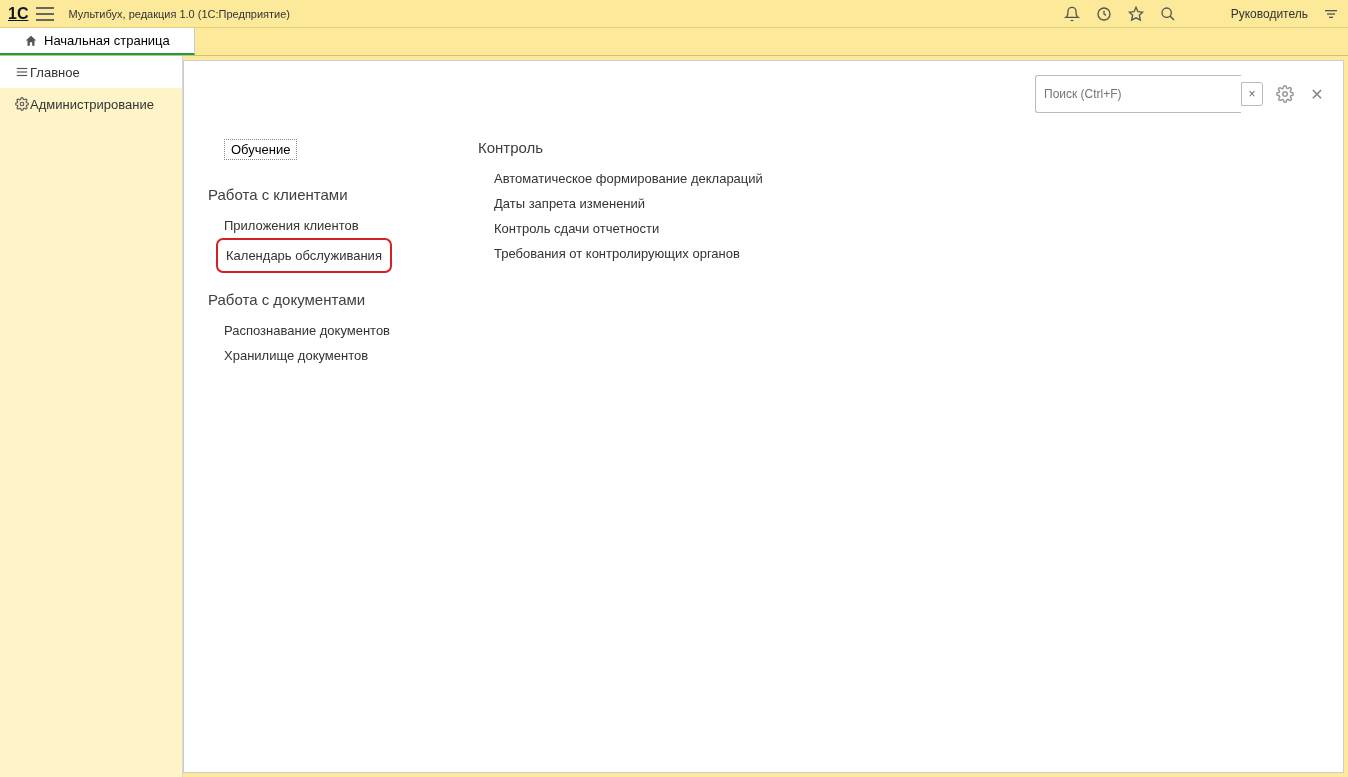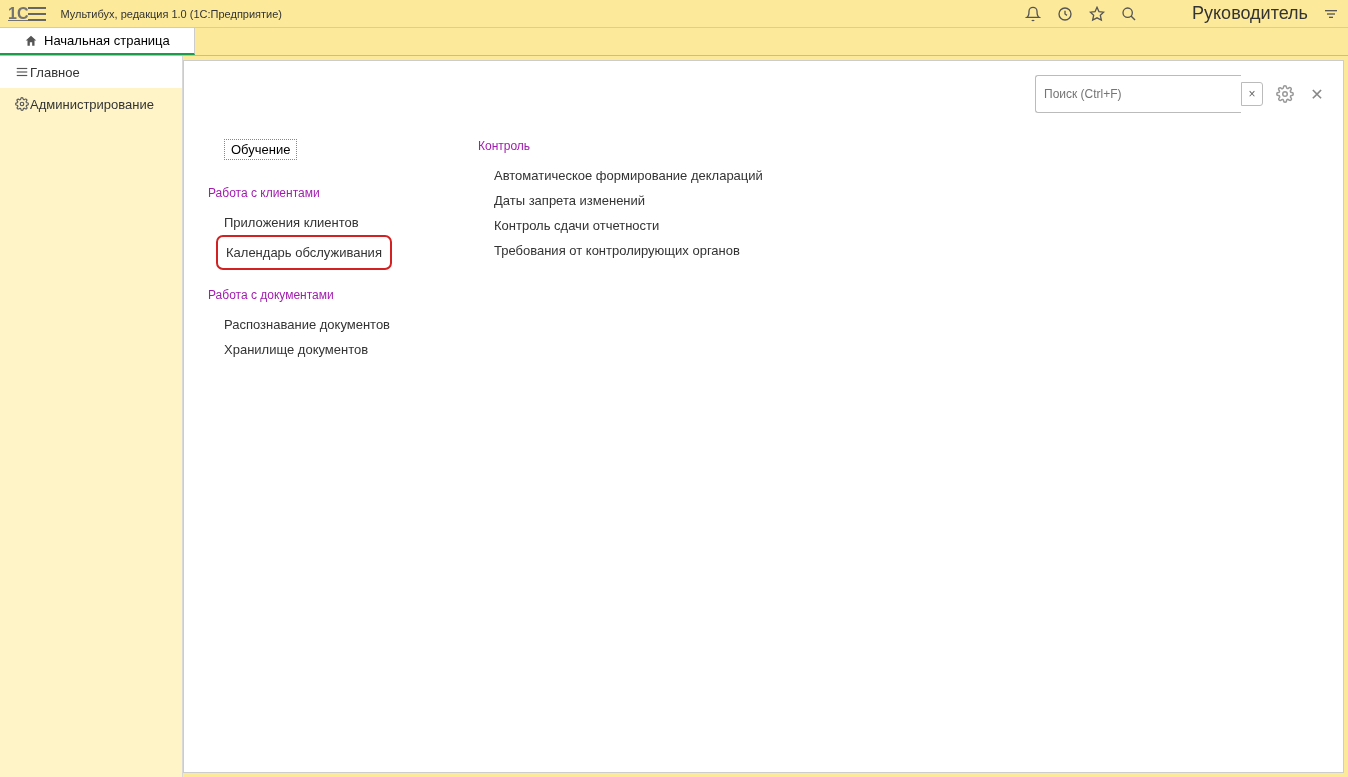--- a/index.html
+++ b/index.html
@@ -7,39 +7,40 @@
 
 .titlebar {
   height: 28px;
   background: #fce99a;
   display: flex;
   align-items: center;
   padding: 0 8px;
   border-bottom: 1px solid #e0d080;
 }
 .logo {
-  color: #737373;
+  color: #0f172a;
   font-weight: bold;
   font-size: 16px;
+  margin-right: 8px;
   text-decoration: underline;
 }
 .hamburger-top {
   width: 18px;
   height: 14px;
   display: flex;
   flex-direction: column;
   justify-content: space-between;
   margin-right: 14px;
   cursor: pointer;
 }
 .hamburger-top span { height: 2px; background: #666; }
 .title-text { font-size: 11px; color: #333; flex: 1; }
 .titlebar-right { display: flex; align-items: center; gap: 14px; }
 .titlebar-icon { width: 18px; height: 18px; display: flex; align-items: center; justify-content: center; color: #555; cursor: pointer; }
-.user-label { font-size: 18px; color: #333; padding-left: 40px; }
+.user-label { font-size: 12px; color: #333; padding-left: 40px; }
 
 .tabbar {
   height: 28px;
   background: #fce99a;
   display: flex;
   align-items: stretch;
   border-bottom: 1px solid #d0c070;
 }
 .tab {
   display: flex;
@@ -120,22 +121,22 @@
   width: 20px; height: 20px;
   display:flex;align-items:center;justify-content:center;
   color:#888;
   cursor:pointer;
   font-size: 16px;
 }
 
 .columns { display: flex; gap: 70px; margin-top: 60px; }
 .col { min-width: 200px; }
 .section-title {
-  font-size: 12px;
-  color: #a21caf;
+  font-size: 15px;
+  color: #404040;
   margin-bottom: 10px;
   margin-top: 18px;
 }
 .section-title:first-child { margin-top: 0; }
 .section-link {
   display: block;
   font-size: 13px;
   color: #333;
   padding: 5px 0 5px 16px;
   cursor: pointer;

